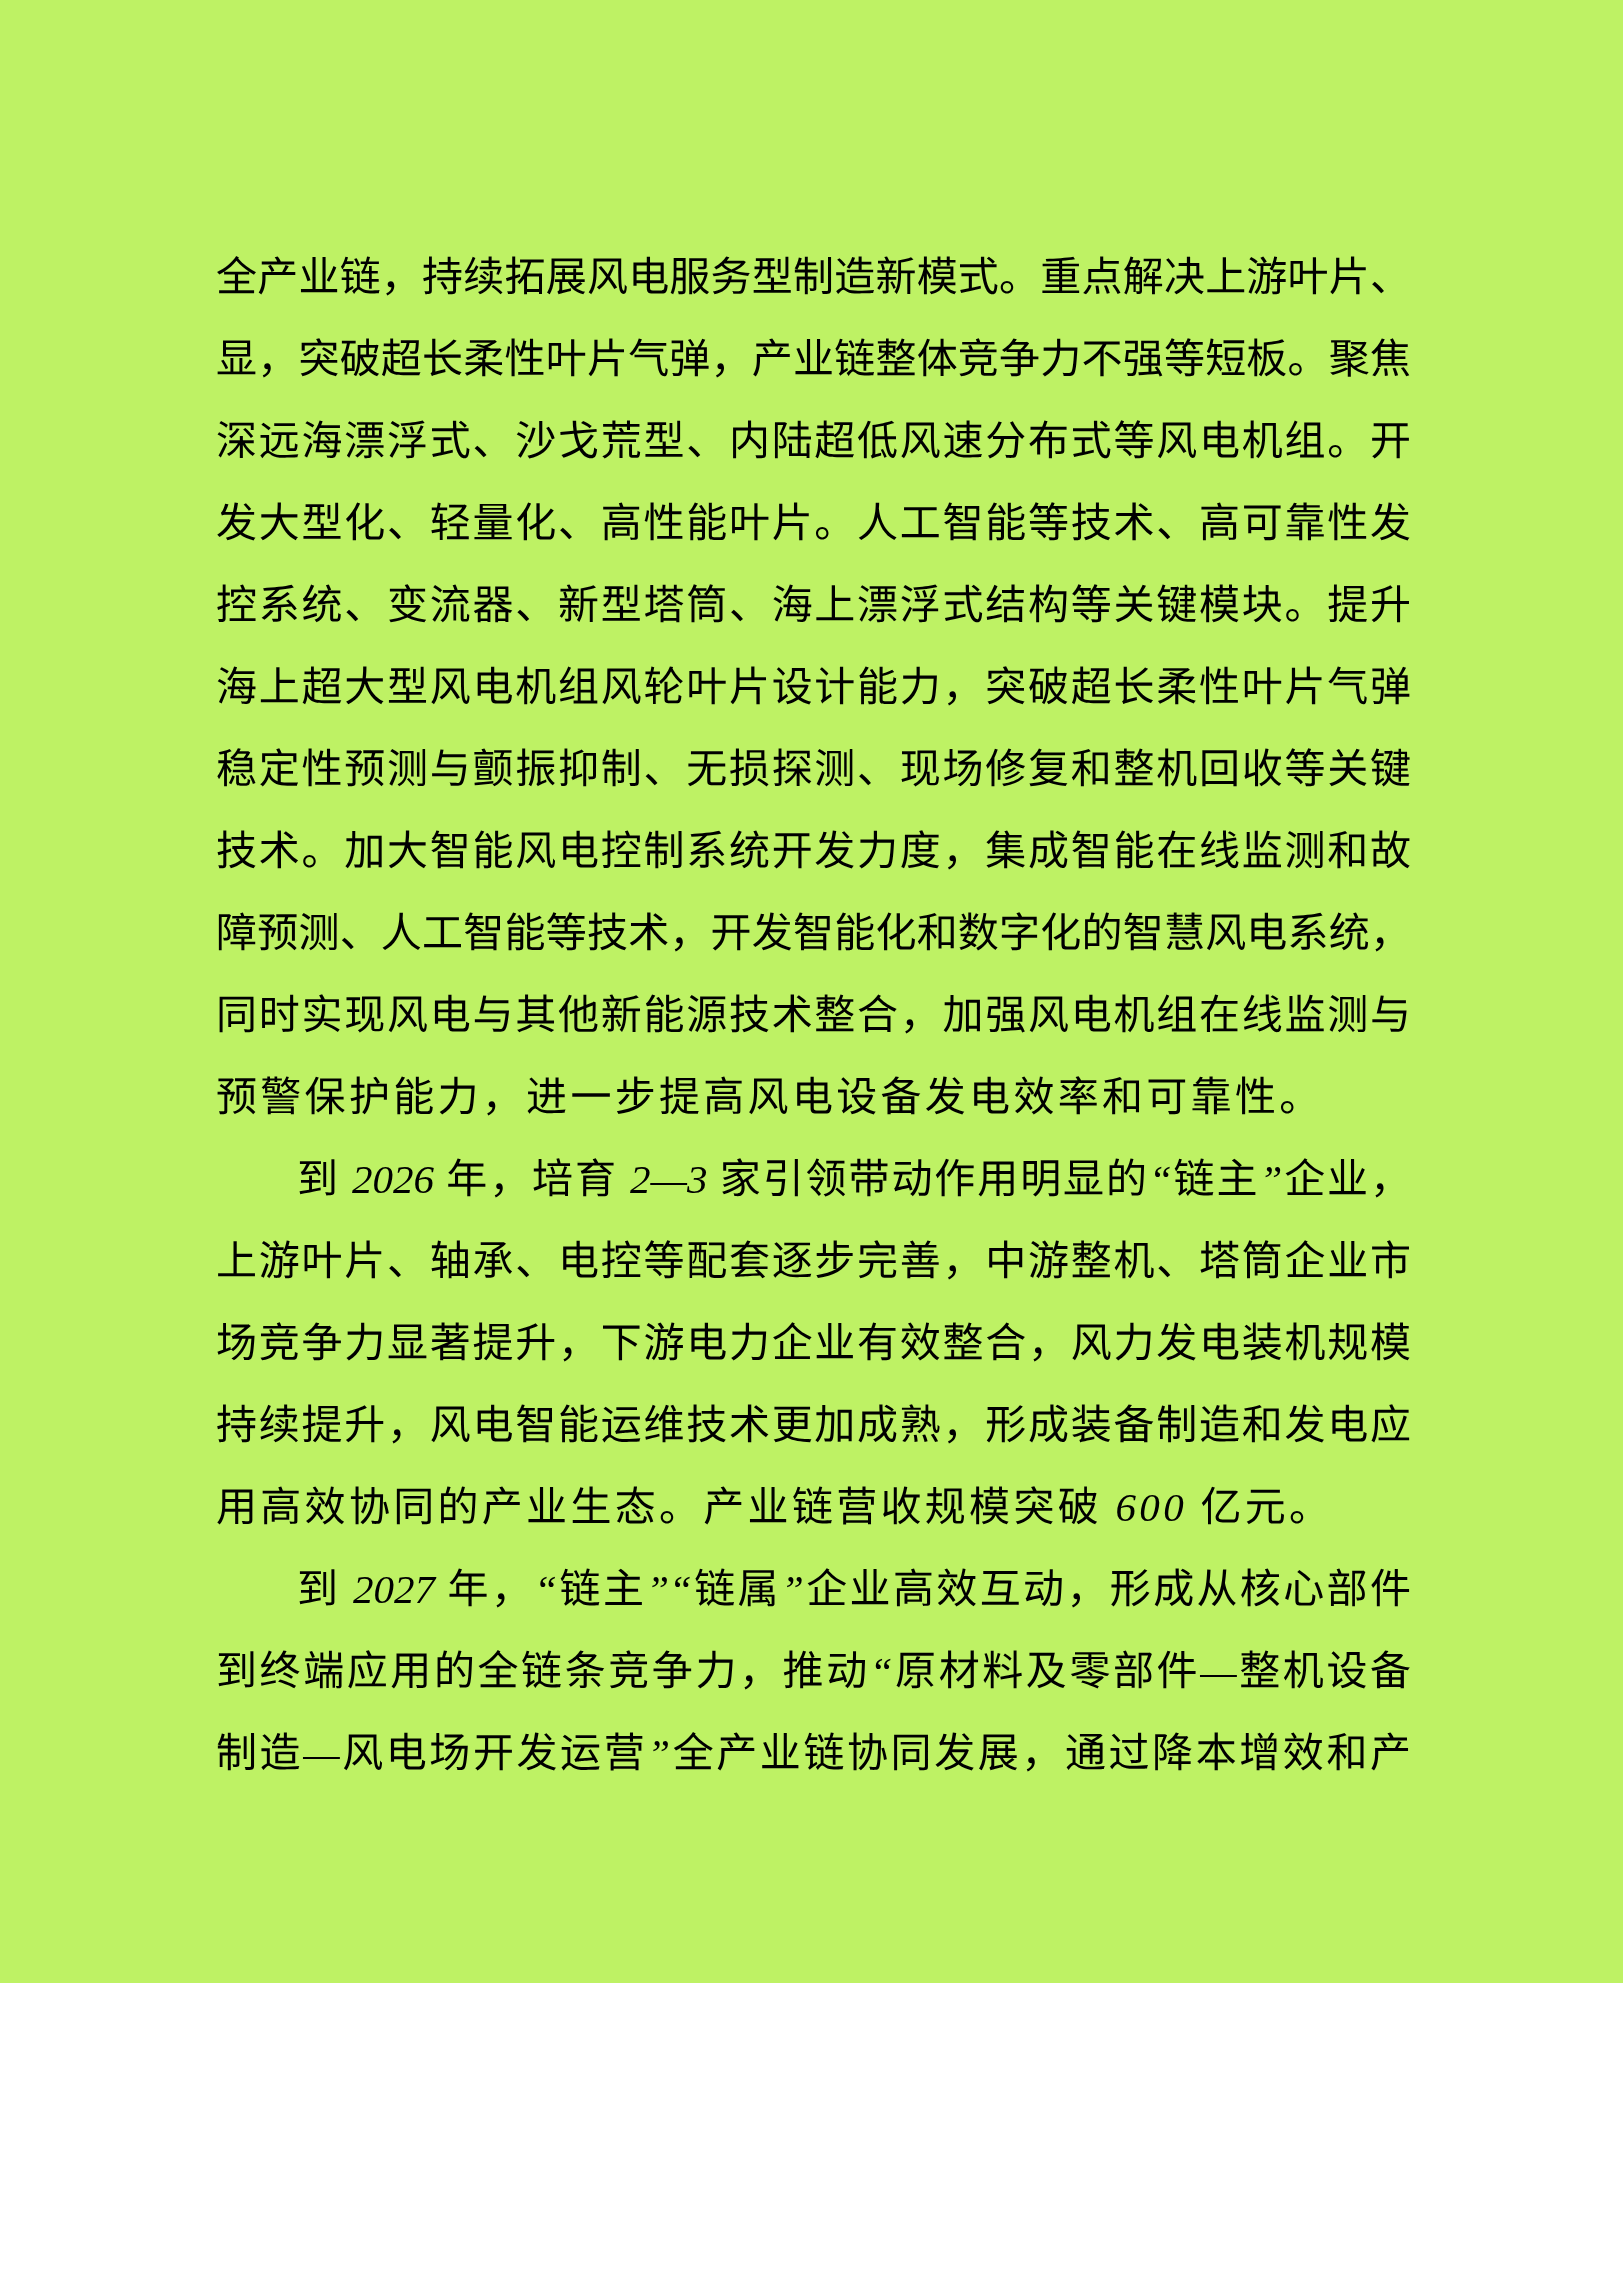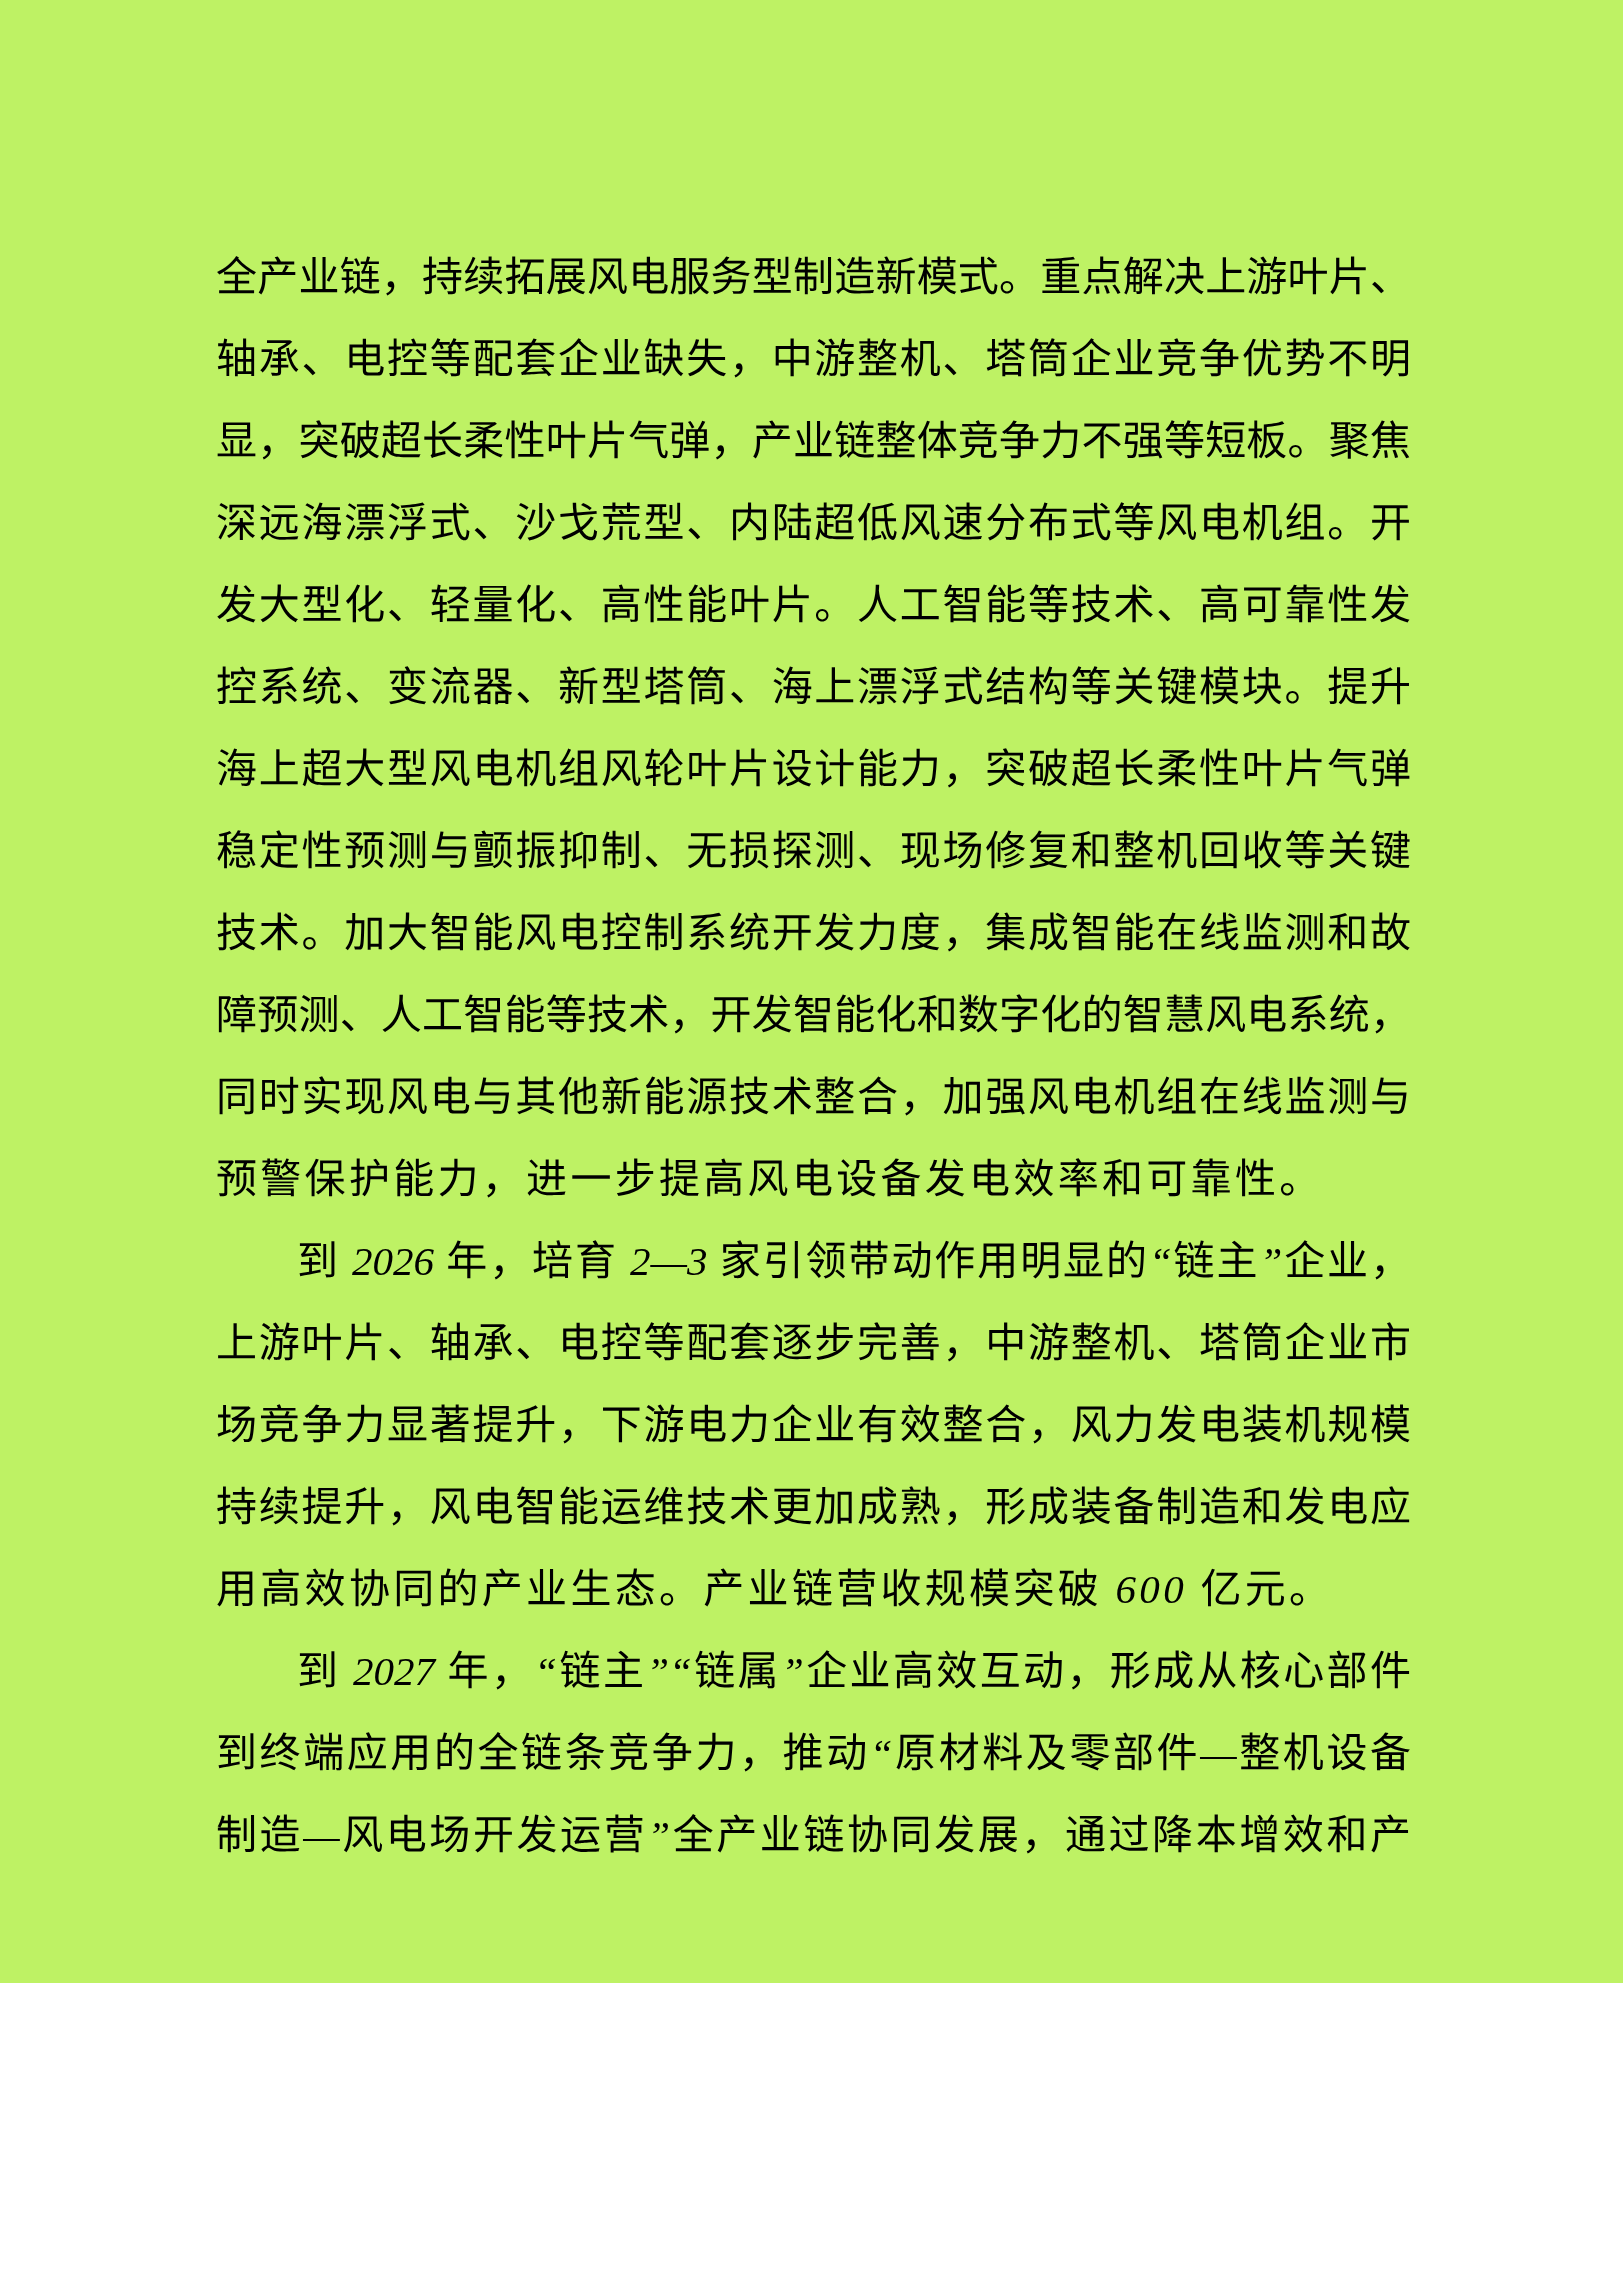--- a/index.html
+++ b/index.html
@@ -57,21 +57,20 @@
     color: #000000;
     word-spacing: 11.8px;
   }
 </style>
 </head>
 <body>
 
 <div class="page">
   <div class="text-block">
     <div class="line">全产业链，持续拓展风电服务型制造新模式。重点解决上游叶片、</div>
-    <div class="line">轴承、电控等配套企业缺失，中游整机、塔筒企业竞争优势不明</div>
     <div class="line">显，突破超长柔性叶片气弹，产业链整体竞争力不强等短板。聚焦</div>
     <div class="line">深远海漂浮式、沙戈荒型、内陆超低风速分布式等风电机组。开</div>
     <div class="line">发大型化、轻量化、高性能叶片。人工智能等技术、高可靠性发</div>
     <div class="line">控系统、变流器、新型塔筒、海上漂浮式结构等关键模块。提升</div>
     <div class="line">海上超大型风电机组风轮叶片设计能力，突破超长柔性叶片气弹</div>
     <div class="line">稳定性预测与颤振抑制、无损探测、现场修复和整机回收等关键</div>
     <div class="line">技术。加大智能风电控制系统开发力度，集成智能在线监测和故</div>
     <div class="line">障预测、人工智能等技术，开发智能化和数字化的智慧风电系统，</div>
     <div class="line">同时实现风电与其他新能源技术整合，加强风电机组在线监测与</div>
     <div class="line para-end">预警保护能力，进一步提高风电设备发电效率和可靠性。</div>

